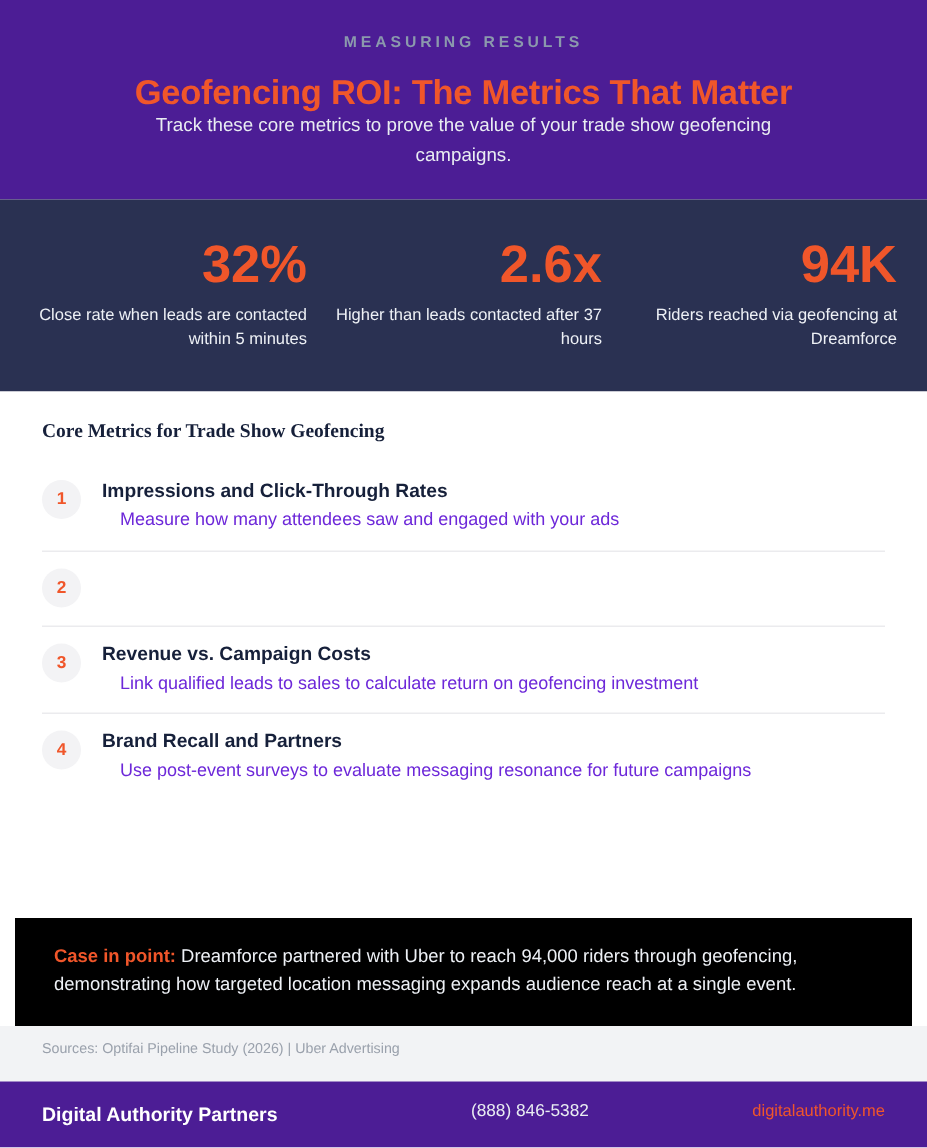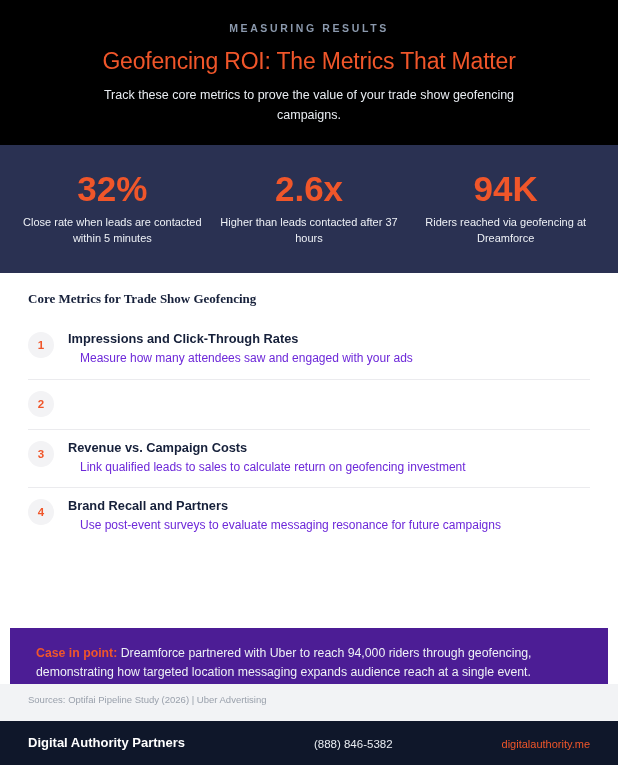--- a/index.html
+++ b/index.html
@@ -17,57 +17,56 @@
     width: 618px;
     height: 765px;
     position: relative;
     background: #ffffff;
     display: flex;
     flex-direction: column;
   }
 
   
   .header {
-    background: #000000;
+    background: #4c1d95;
     padding: 22px 44px 20px 44px;
     text-align: center;
   }
   .eyebrow {
     color: #8b99ad;
     font-size: 10.5px;
     letter-spacing: 2.6px;
     font-weight: 600;
     text-transform: uppercase;
     margin-bottom: 14px;
   }
   .headline {
     color: #f0562a;
     font-size: 23px;
-    font-weight: normal;
+    font-weight: bold;
     letter-spacing: -0.2px;
-    margin-bottom: 12px;
     line-height: 1.15;
   }
   .subhead {
     color: #e9edf2;
     font-size: 12.5px;
     line-height: 1.55;
     max-width: 470px;
     margin: 0 auto;
   }
 
   
   .stats {
     background: #2a3152;
     display: flex;
     padding: 26px 14px 26px 14px;
   }
   .stat {
     flex: 1;
-    text-align: center;
+    text-align: right;
     padding: 0 6px;
   }
   .stat-value {
     color: #f0562a;
     font-size: 35px;
     font-weight: bold;
     line-height: 1.05;
     margin-bottom: 7px;
   }
   .stat-label {
@@ -120,22 +119,22 @@
   .metric-desc {
     color: #6d28d9;
     font-size: 12px;
     line-height: 1.4;
     margin-left: 12px;
   }
 
   
   .callout-wrap { padding: 6px 10px 0 10px; }
   .callout {
-    background: #4c1d95;
-    padding: 16px 26px 1px 26px;
+    background: #000000;
+    padding: 16px 26px 17px 26px;
   }
   .callout-text {
     color: #eef1f6;
     font-size: 12.3px;
     line-height: 1.6;
   }
   .callout-lead {
     color: #f0562a;
     font-weight: bold;
   }
@@ -145,23 +144,23 @@
     background: #f2f3f5;
     padding: 10px 28px 16px 28px;
   }
   .sources-text {
     color: #9aa1ac;
     font-size: 9.5px;
   }
 
   
   .footer {
-    background: #0f172a;
-    display: flex;
-    align-items: flex-end;
+    background: #4c1d95;
+    display: flex;
+    align-items: flex-start;
     padding: 14px 28px 15px 28px;
   }
   .brand {
     color: #ffffff;
     font-size: 13px;
     font-weight: bold;
     flex: 0 0 auto;
   }
   .phone {
     color: #e9edf2;

